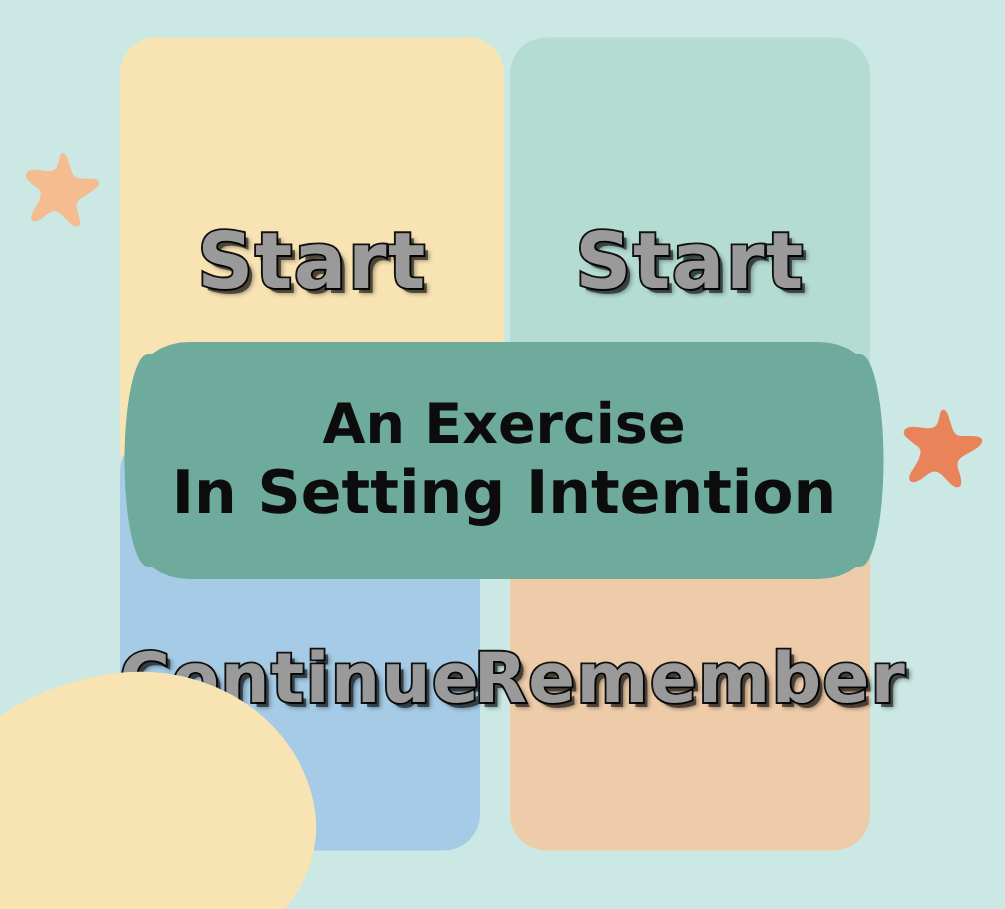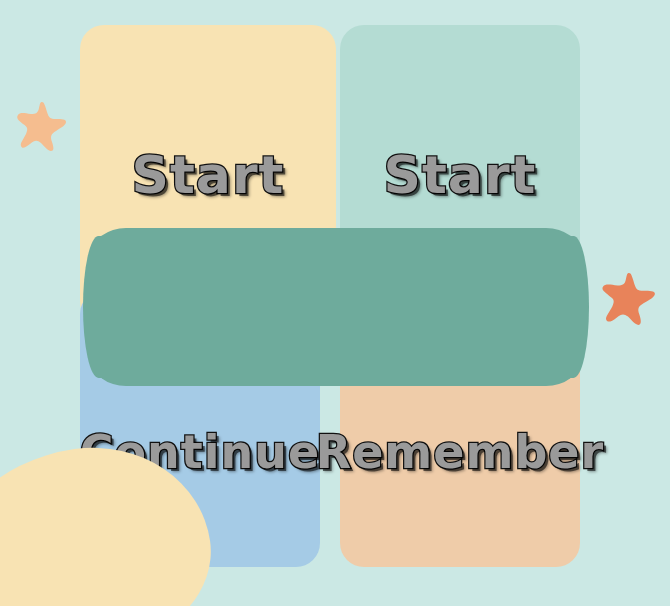--- a/index.html
+++ b/index.html
@@ -142,15 +142,17 @@
     <svg width="58" height="58" viewBox="0 0 56 56" aria-hidden="true">
       <path d="M28 3 C30 3 31 6 33 13 C35 19 36 20 42 20 C48 20 53 20 53 23
                C53 26 48 29 42 32 C37 35 36 37 38 43 C40 49 40 53 37 53
                C34 53 31 49 27 45 C23 42 21 42 16 46 C11 50 7 51 6 48
                C5 45 9 41 12 35 C14 30 14 28 9 25 C4 21 1 19 3 16
                C5 13 10 14 17 15 C22 15 24 14 25 9 C26 5 26 3 28 3 Z" fill="#e8835a"></path>
     </svg>
   </div>
 
   <div class="banner">
+    <div class="banner-line banner-line-1">An Exercise</div>
+    <div class="banner-line banner-line-2">In Setting Intention</div>
   </div>
 
 </div>
 
 </body></html>

